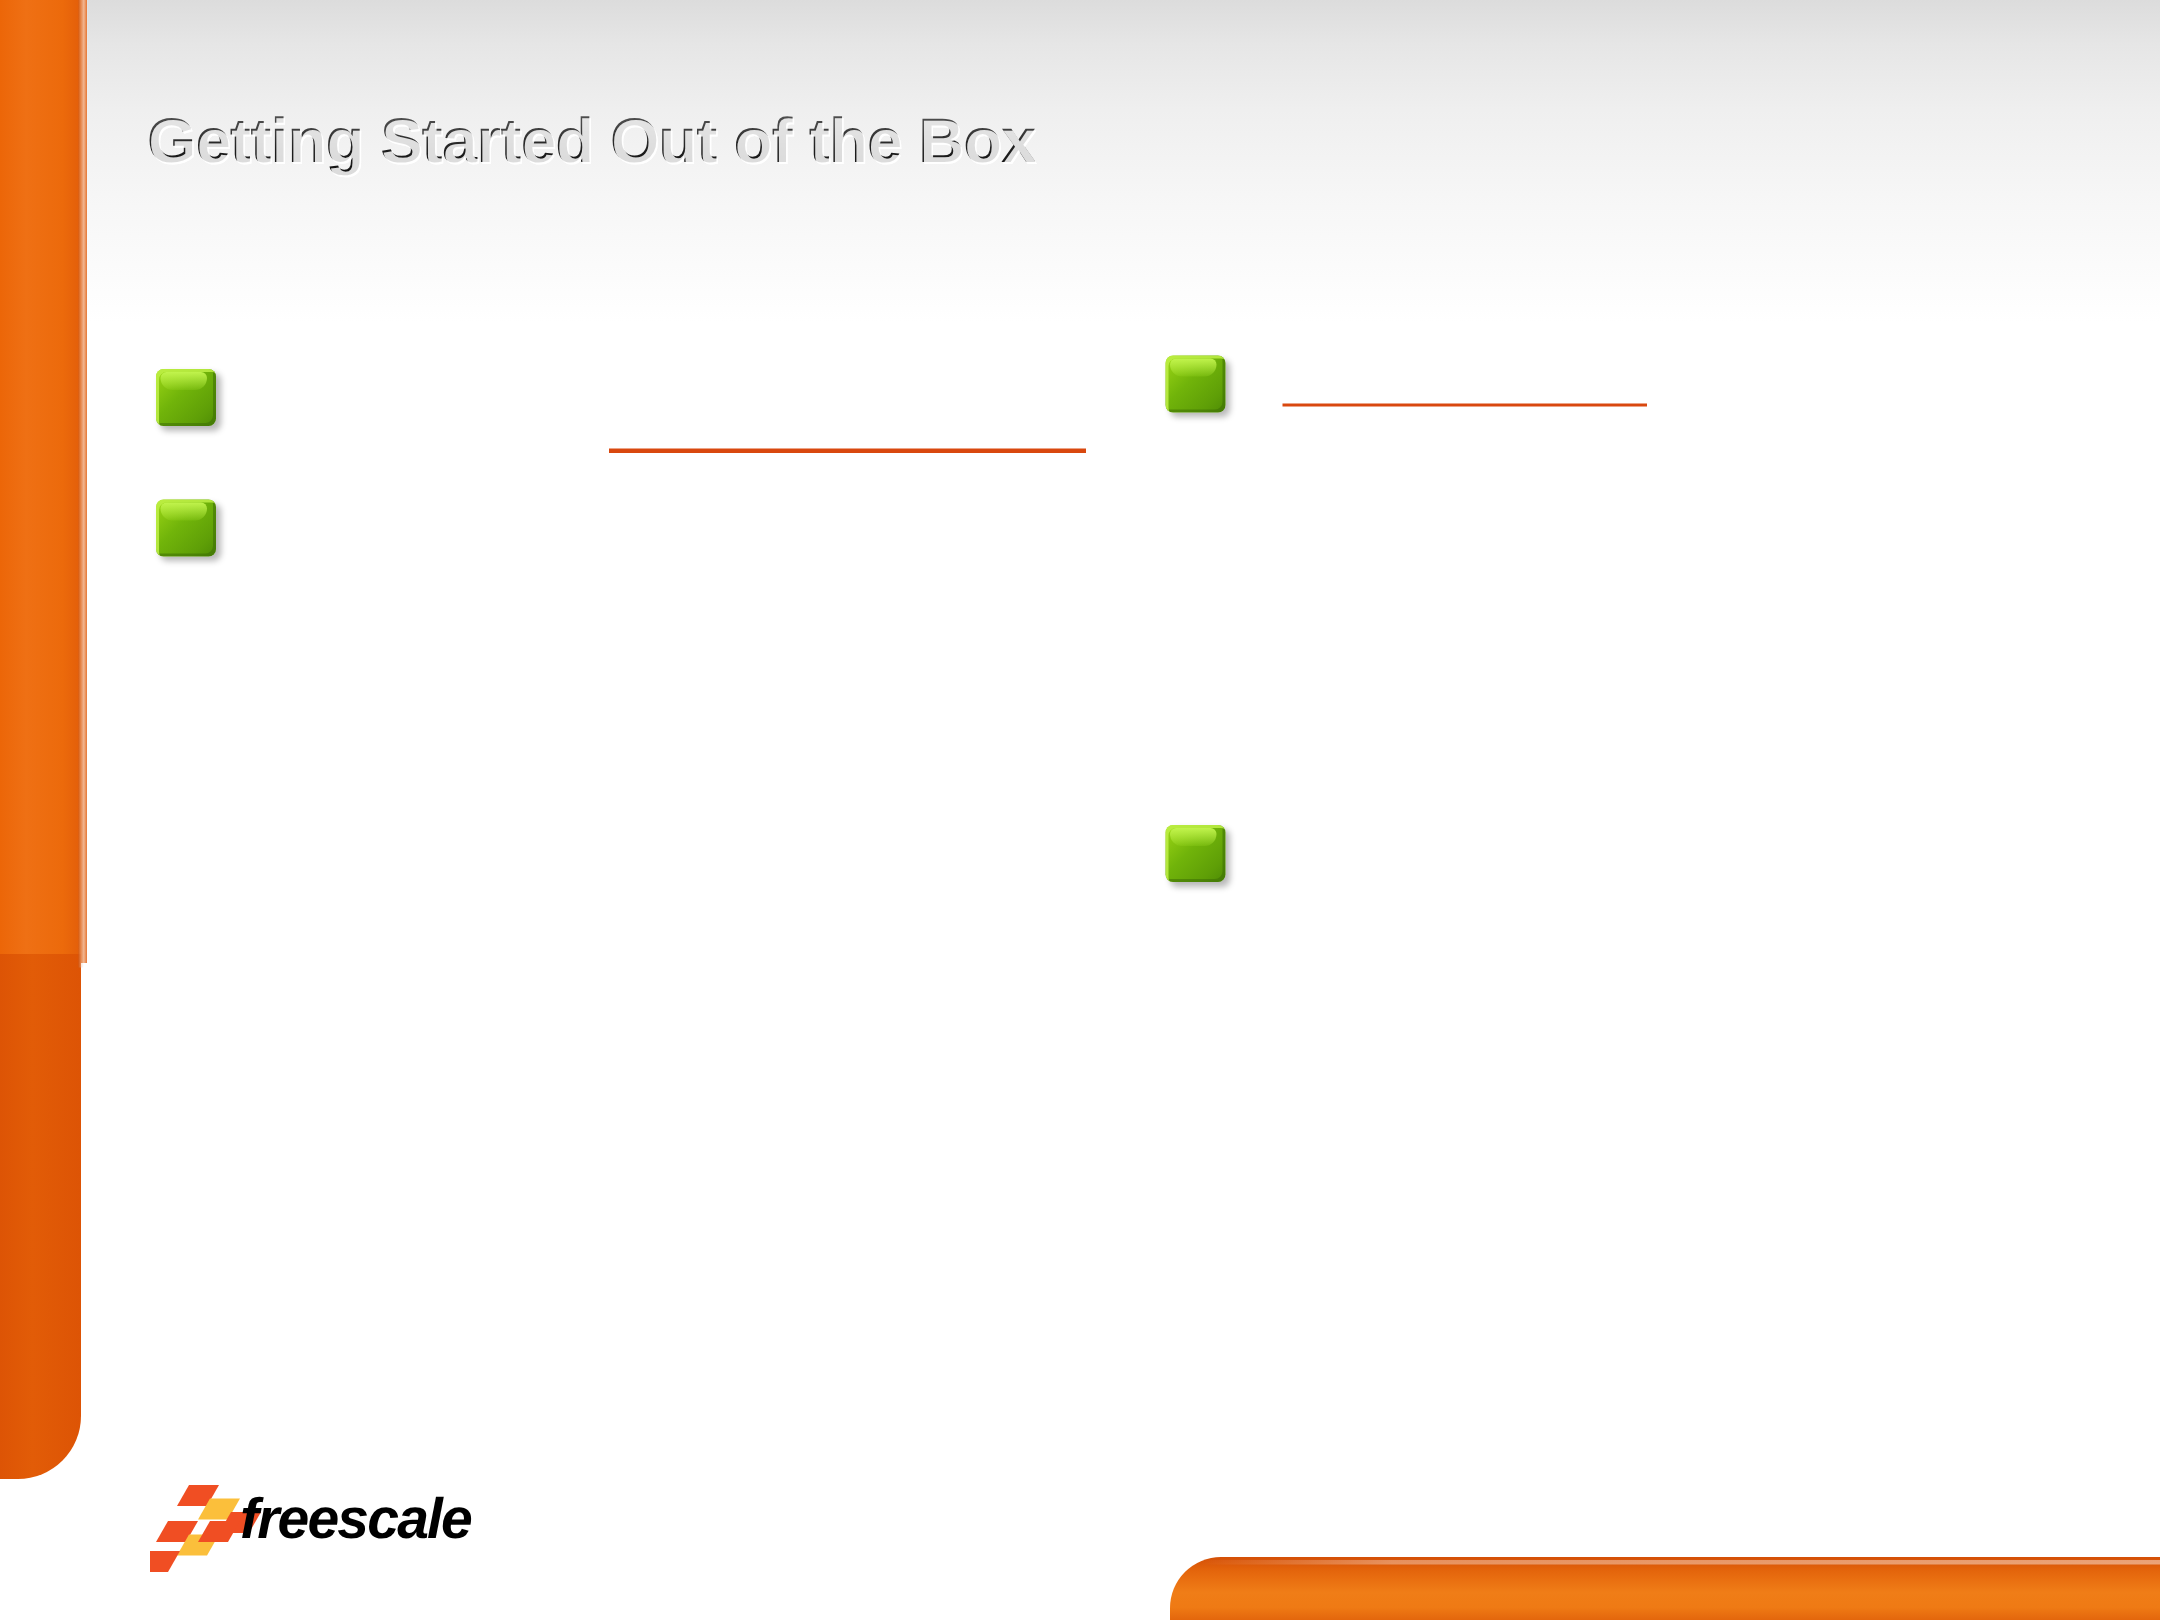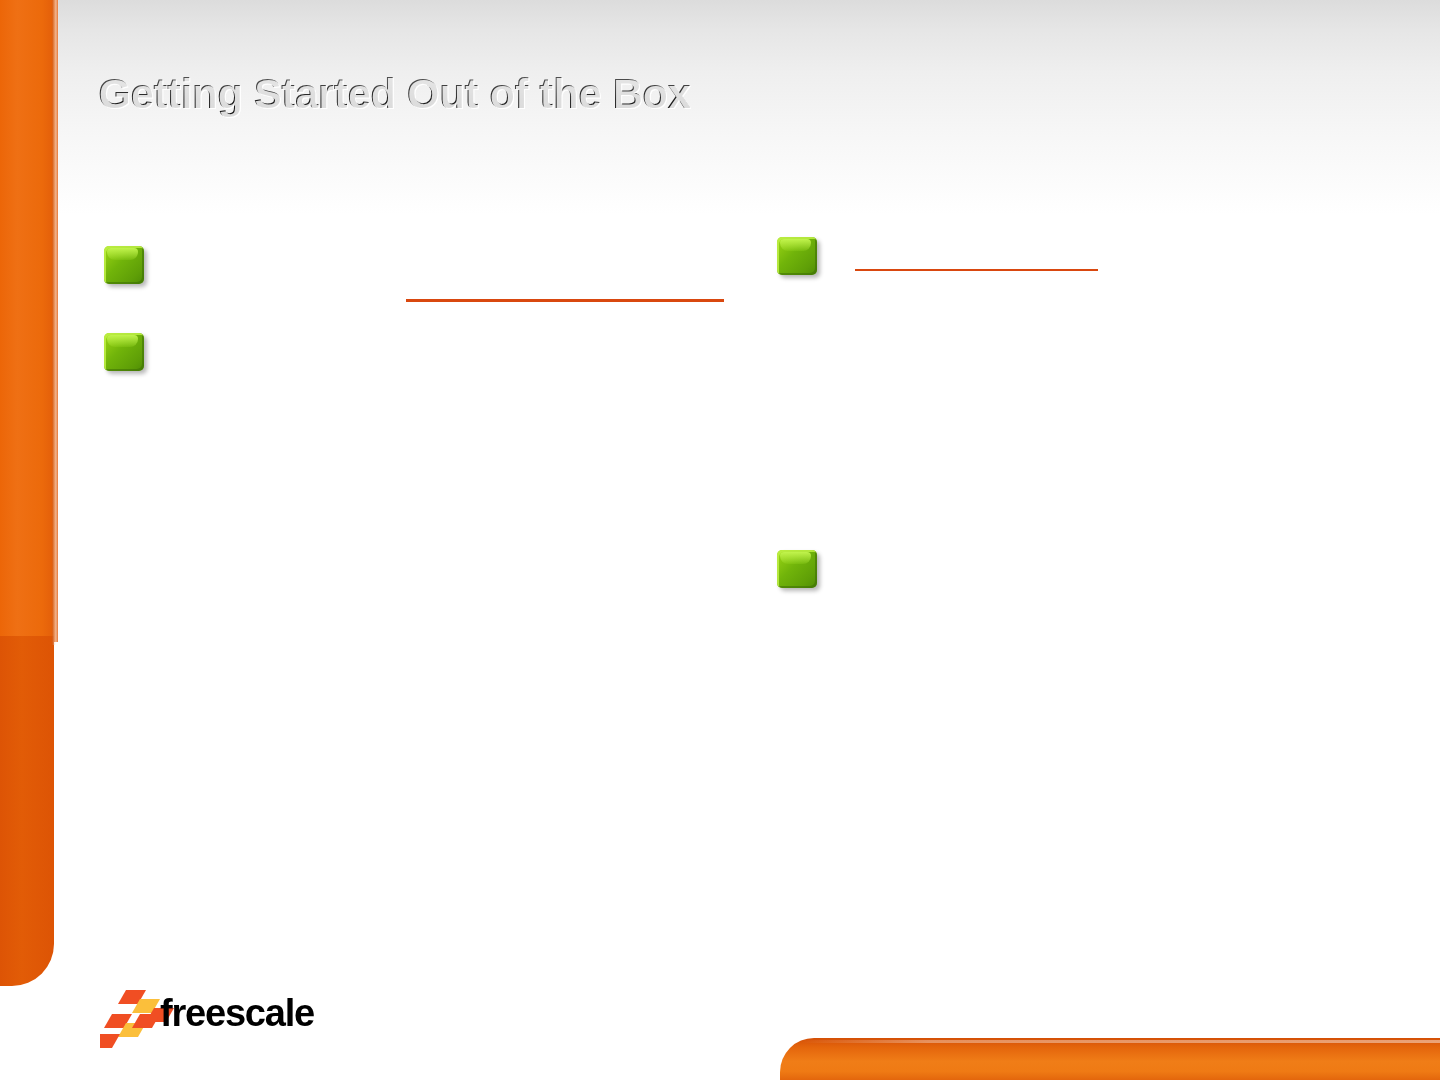--- a/index.html
+++ b/index.html
@@ -161,20 +161,21 @@
     top: 980px;
     width: 250px;
     height: 70px;
   }
   .logo-wordmark {
     position: absolute;
     left: 60px;
     top: 12px;
     font-size: 38px;
     font-weight: bold;
+    font-style: italic;
     letter-spacing: -1.2px;
     color: #000000;
   }
 </style>
 </head>
 <body>
 
 <div id="slide">
 
   <div class="header-gradient"></div>

